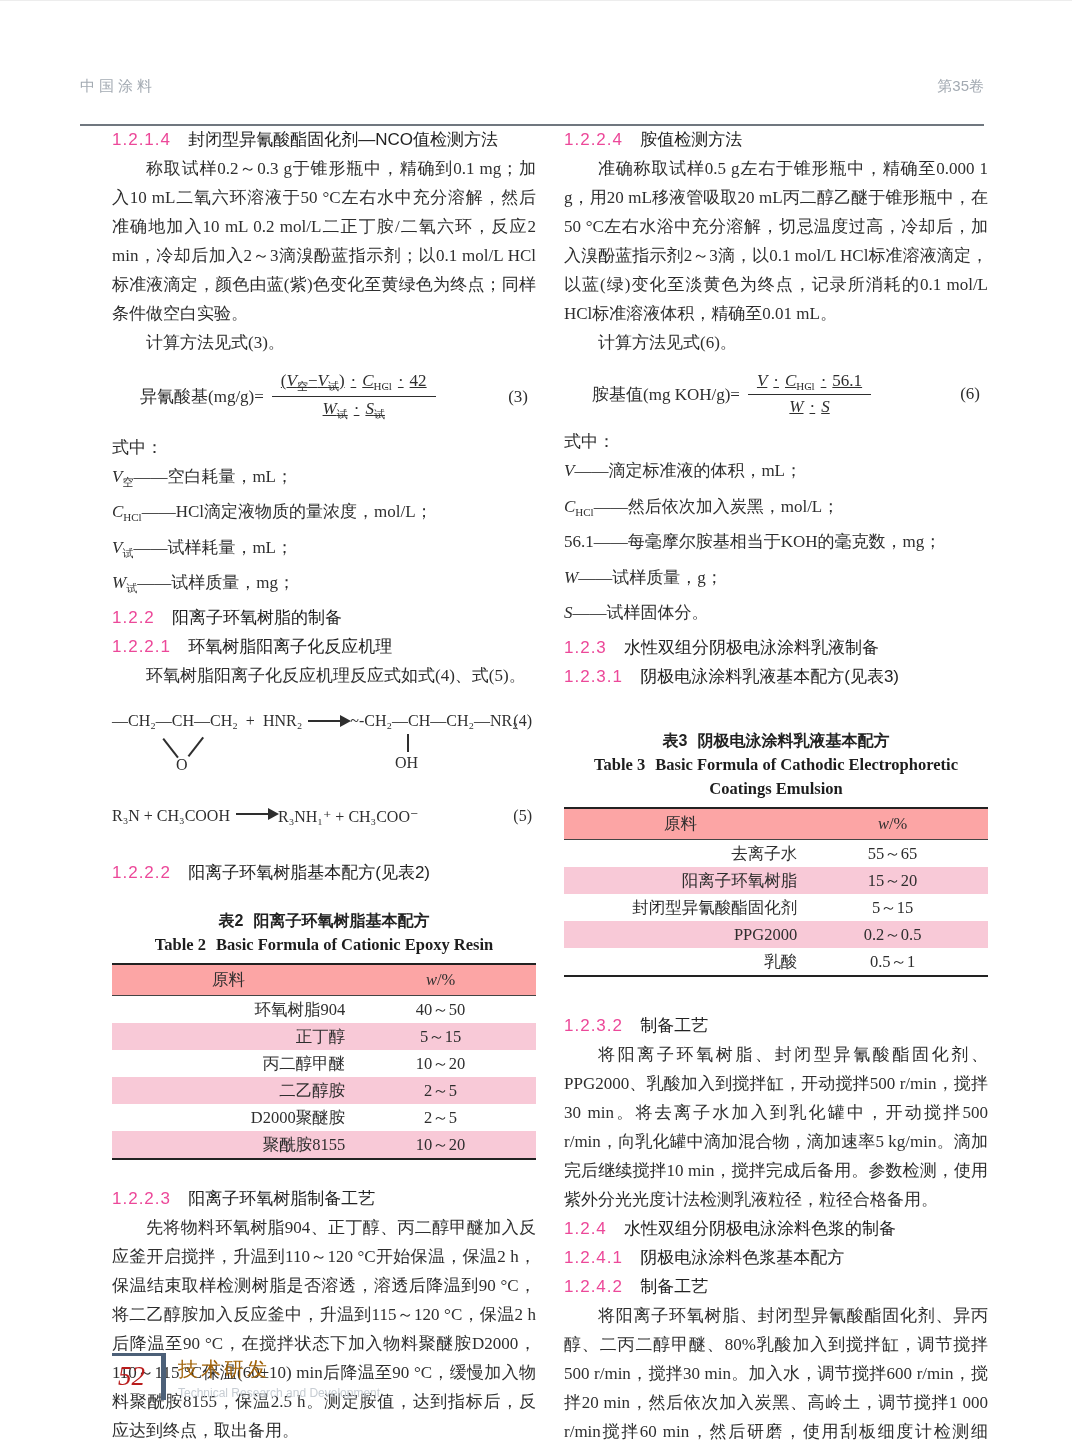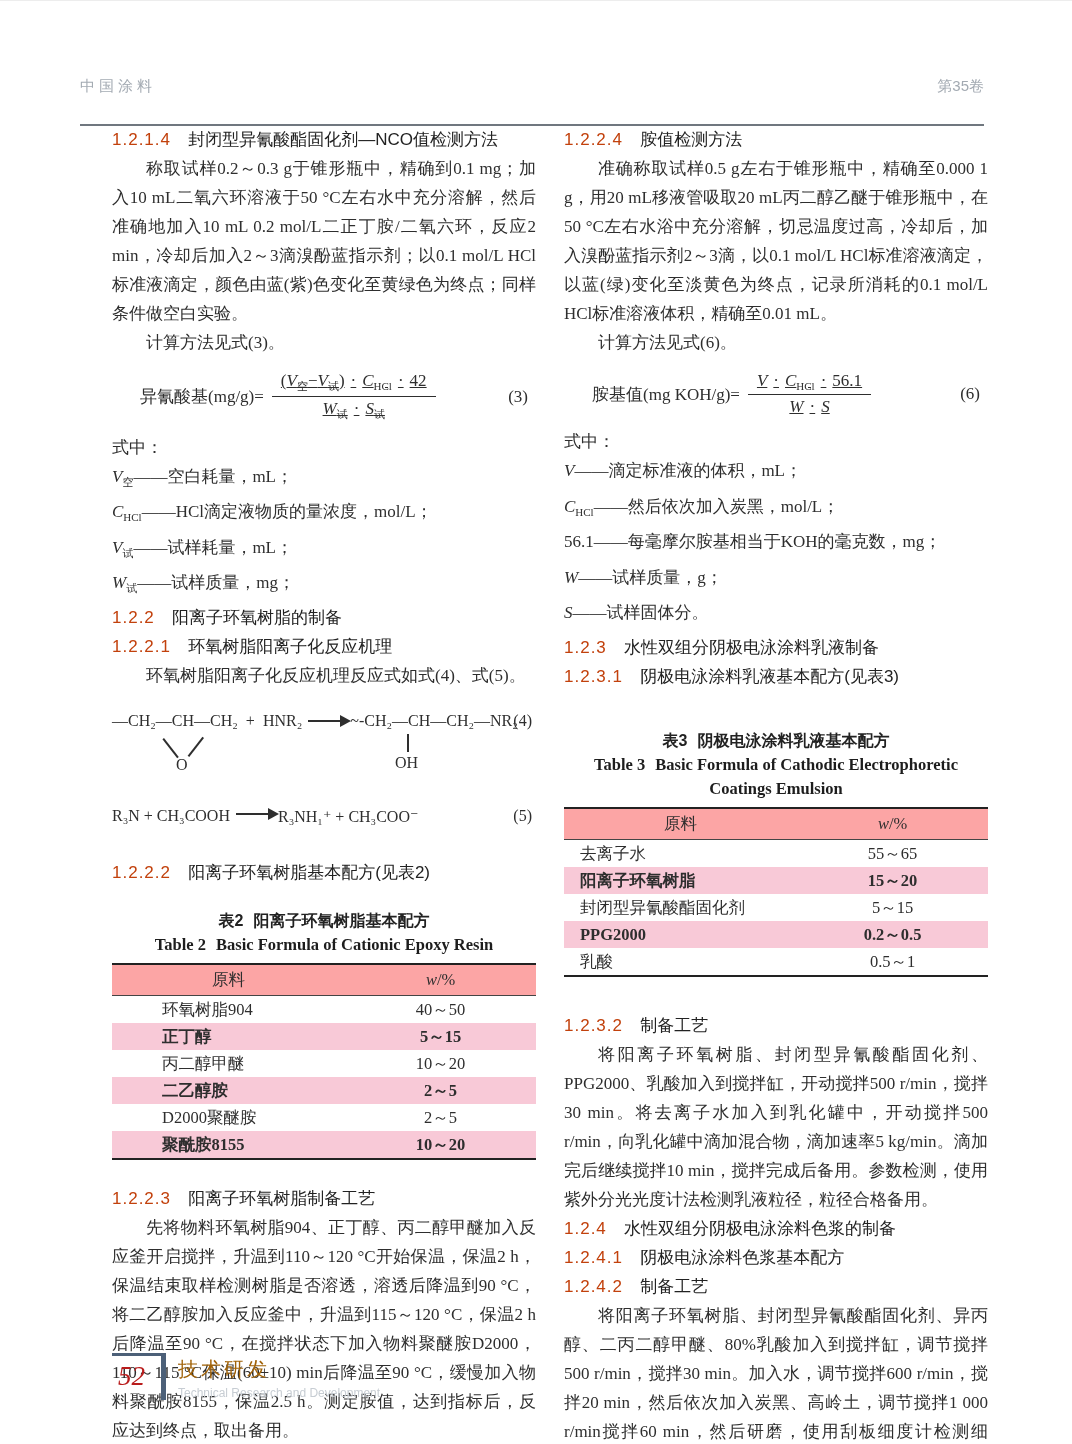--- a/index.html
+++ b/index.html
@@ -10,21 +10,21 @@
   .header{position:absolute;left:80px;right:88px;top:76px;display:flex;justify-content:space-between;
           border-bottom:2px solid #70777f;padding-bottom:28px;
           font-family:"Liberation Sans","DejaVu Sans",sans-serif;font-size:15px;color:#a3aab2;}
   .hl{letter-spacing:4px;}
   
   .content{position:absolute;left:112px;top:124px;width:876px;display:flex;gap:28px;}
   .col{width:424px;}
   .para{margin:0;font-size:17px;line-height:29px;text-align:justify;}
   .ind{text-indent:2em;}
   .sec{line-height:29px;font-size:17px;}
-  .secnum{color:#c2410c;font-family:"Liberation Sans","DejaVu Sans",sans-serif;letter-spacing:1px;margin-right:13px;}
+  .secnum{color:#ec4899;font-family:"Liberation Sans","DejaVu Sans",sans-serif;letter-spacing:1px;margin-right:13px;}
   .sectitle{font-family:"Liberation Sans","DejaVu Sans",sans-serif;font-weight:500;color:#222;}
   
   .formula{display:flex;align-items:center;padding-left:28px;margin:12px 0 8px;font-size:17px;}
   .frac{display:inline-flex;flex-direction:column;align-items:center;margin-left:8px;text-decoration:underline;}
   .frac .num,.frac .den{padding:2px 9px;white-space:nowrap;}
   .frac .num{border-bottom:1.5px solid #2e2e2e;}
   .fvar{font-style:italic;}
   sub{font-size:11px;}
   .fdot{margin:0 6px;}
   .ftag{margin-left:auto;padding-right:8px;}
@@ -53,26 +53,26 @@
   
   .tcap{text-align:center;margin-top:22px;}
   .tcap3{margin-top:38px;}
   .tcap-cn{font-family:Liberation Sans, sans-serif;font-weight:bold;font-size:16px;line-height:24px;color:#222;}
   .tcap-en{font-family:"Liberation Serif","DejaVu Serif",serif;font-weight:bold;font-size:16.5px;line-height:24px;color:#1d1d1d;}
   .capgap{margin-left:10px;}
   table.tbl{width:100%;border-collapse:collapse;margin-top:6px;
             border-top:2.5px solid #222;border-bottom:2.5px solid #222;font-size:16.5px;}
   table.tbl th{font-weight:normal;padding:4px 0;border-bottom:1.5px solid #444;text-align:center;}
   table.tbl td{padding:3px 0;line-height:21px;}
-  table.tbl .c1{text-align:left;}
+  table.tbl .c1{text-align:right;}
   .t2 .c1{width:55%;padding-left:50px;}
   .t3 .c1{width:55%;padding-left:16px;}
   table.tbl .c2{text-align:center;}
   tr.thead{background:#fca5a5;}
-  tr.stripe{background:#f8c9d7;font-weight:bold;}
+  tr.stripe{background:#f8c9d7;}
   .h-gap{margin-top:26px;}
   .h-gap2{margin-top:24px;}
   .h-gap3{margin-top:34px;}
   
   .footer{position:absolute;left:112px;top:1352px;display:flex;align-items:stretch;}
   .pagebox{border-top:3px solid #4c6078;padding:5px 16px 0 6px;}
   .pn{font-family:"Liberation Serif","DejaVu Serif",serif;font-style:italic;font-weight:normal;
       font-size:27px;color:#b91c1c;}
   .vbar{width:5px;background:#4c6078;}
   .flabels{padding:3px 0 0 12px;}

